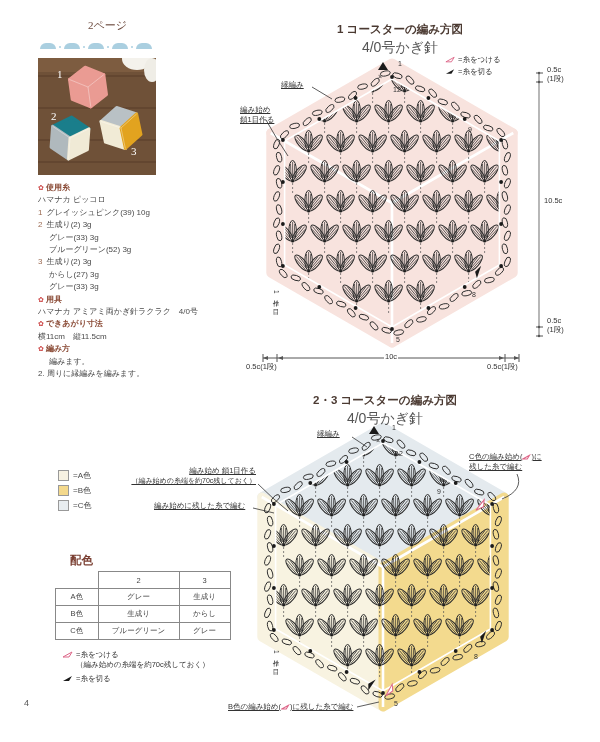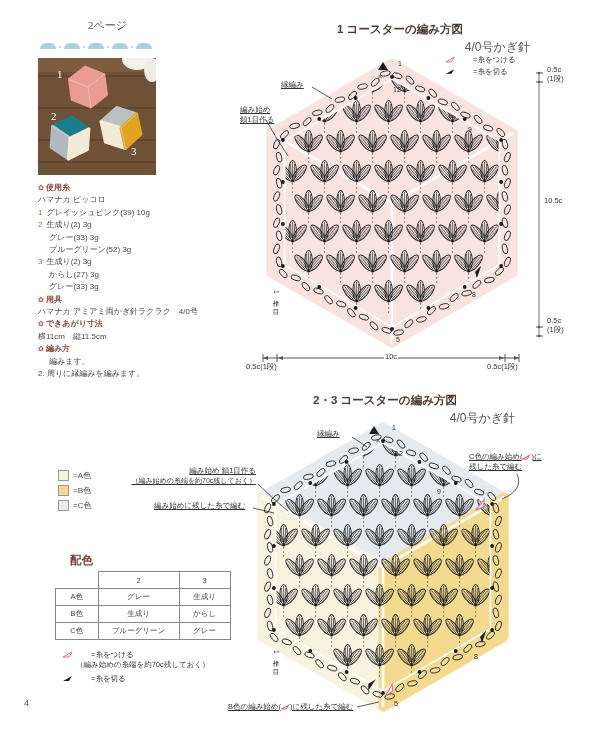--- a/index.html
+++ b/index.html
@@ -21,28 +21,28 @@
   
   .legrow{display:flex;align-items:center;gap:4px;font-size:8px;height:15px;}
   .swatch{width:11px;height:11px;border:1px solid #999;box-sizing:border-box;}
   .cfgtitle{font-size:11.5px;font-weight:bold;color:#7b4033;padding-left:15px;}
   table.cfg{border-collapse:collapse;font-size:7.5px;color:#444;}
   table.cfg td,table.cfg th{border:1px solid #888;text-align:center;font-weight:normal;padding:0 4px;height:16px;}
   table.cfg th.blank{border:none;}
   table.cfg .c1{width:34px;} table.cfg .c2{width:72px;} table.cfg .c3{width:42px;}
   
   .dtitle{font-size:11.5px;font-weight:bold;color:#4b3a32;text-align:center;}
-  .dsub{font-size:12px;color:#555;text-align:right;}
+  .dsub{font-size:14px;color:#555;text-align:center;}
   .lbl{font-size:7.5px;color:#333;line-height:1.3;text-decoration:underline;}
   .num{font-size:7px;color:#333;}
   .meas{font-size:7.5px;color:#333;}
   .whitebg{background:#fff;padding:0 1px;}
   .vtext{writing-mode:vertical-rl;font-size:6.5px;color:#333;letter-spacing:1px;}
   .pin{display:inline-block;vertical-align:middle;}
-  .note{font-size:7.5px;color:#333;display:flex;align-items:center;gap:17px;}
+  .note{font-size:7.5px;color:#333;display:flex;align-items:center;gap:2px;}
   .pagenum{font-size:9px;color:#555;}
   svg.canvas{position:absolute;left:0;top:0;}
 </style>
 </head>
 <body>
 
 <div class="page">
 
   <svg id="diagram-canvas" class="canvas" width="600" height="742">
       <g>

